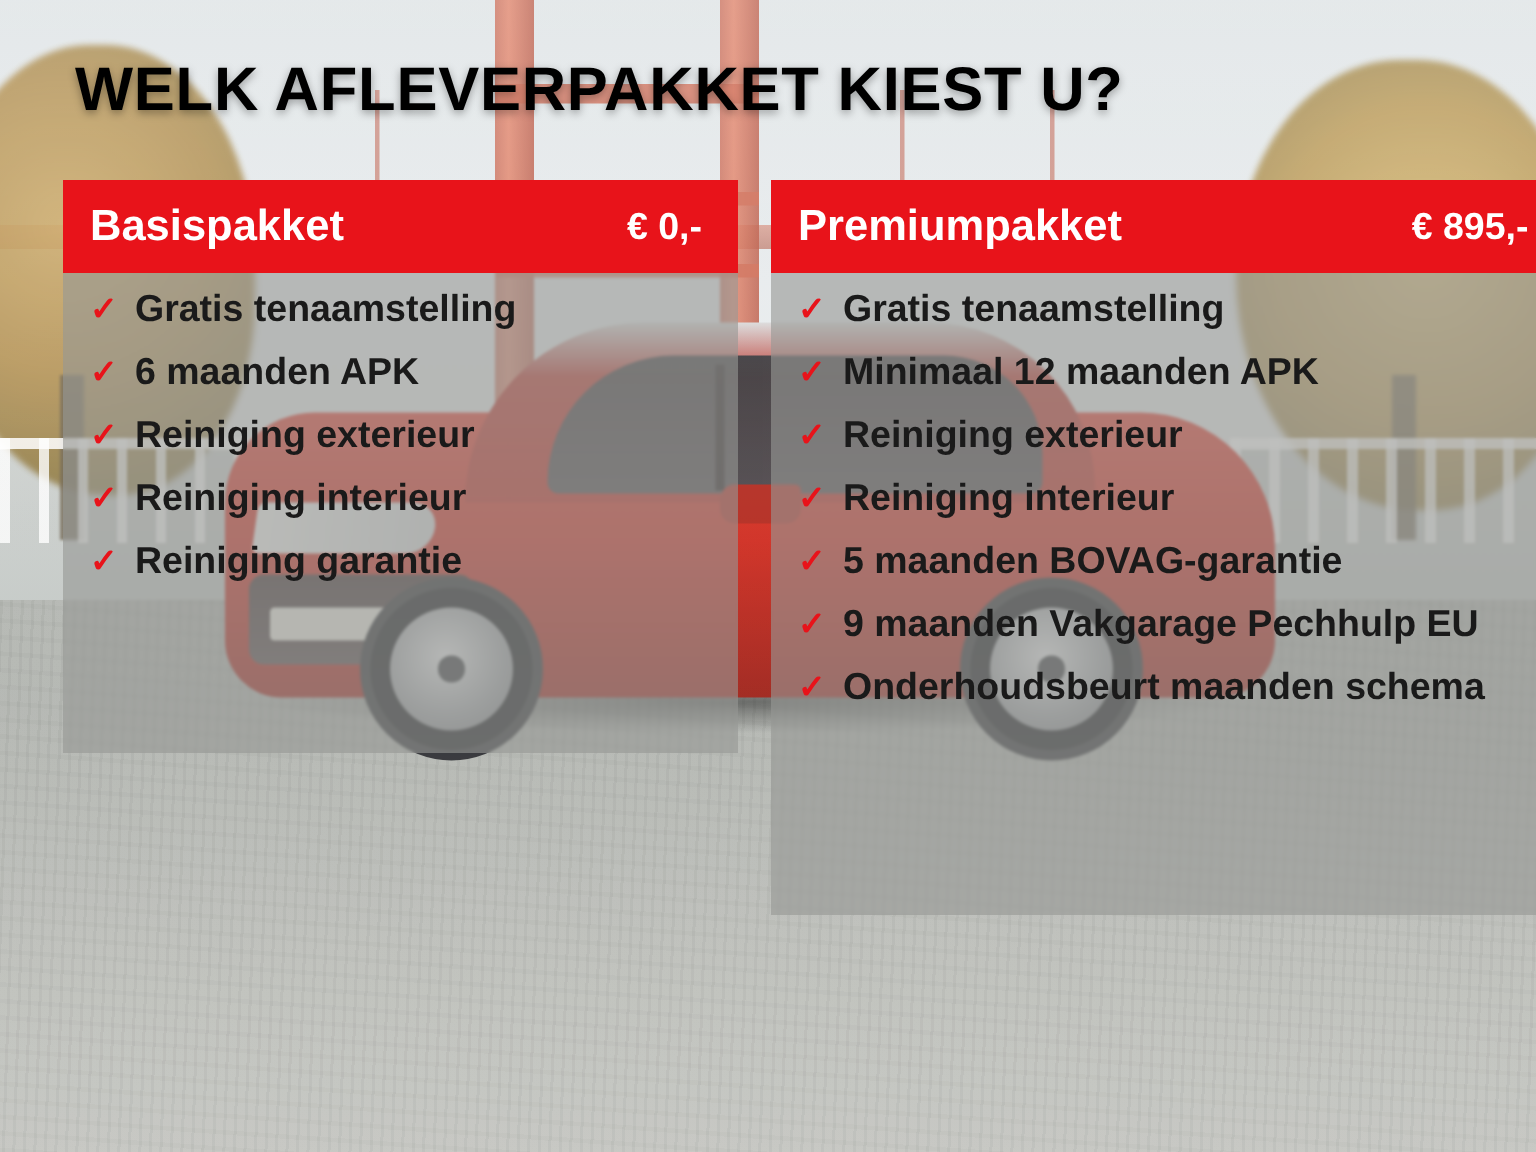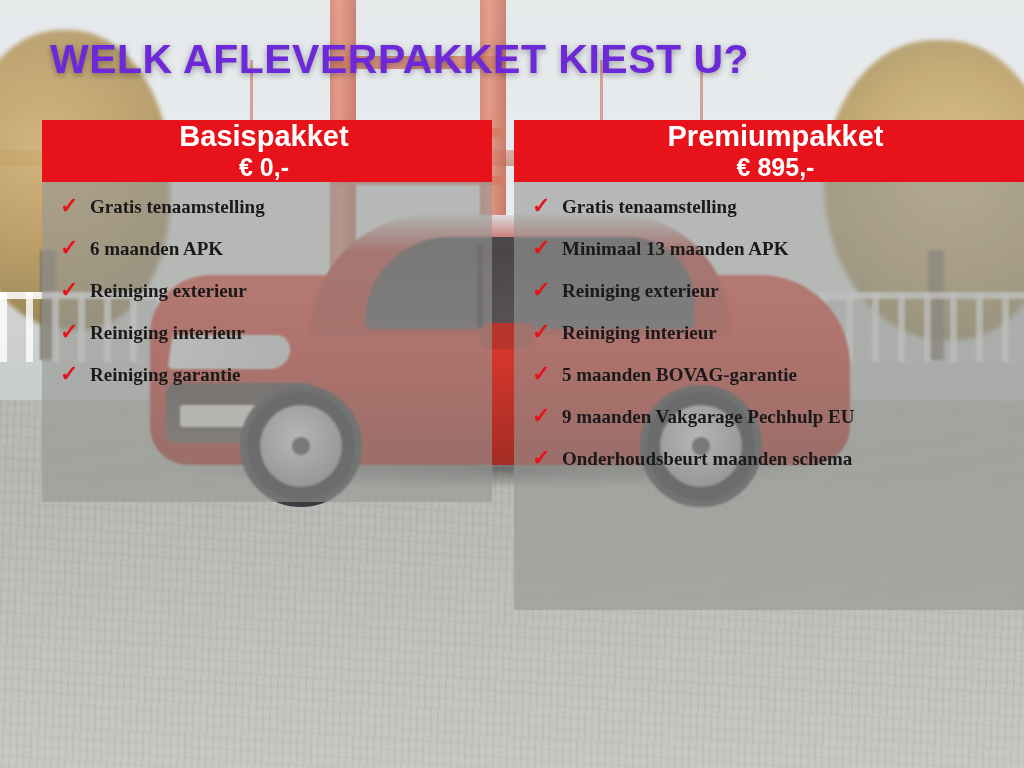--- a/index.html
+++ b/index.html
@@ -192,21 +192,21 @@
   .photo-haze {
     position: absolute; left:0; top:0; width:1024px; height:768px;
     background: linear-gradient(to bottom, rgba(255,255,255,.18), rgba(255,255,255,.05) 45%, rgba(255,255,255,.12));
     pointer-events: none;
   }
 
   
   .headline {
     position: absolute;
     left: 50px; top: 36px;
-    color: #6d28d9;
+    color: #000000;
     font-size: 41px;
     font-weight: bold;
     letter-spacing: .5px;
     text-shadow: 0 2px 6px rgba(0,0,0,.35);
     white-space: nowrap;
   }
 
   
   .card {
     position: absolute;
@@ -217,21 +217,20 @@
   .card.premium { left: 514px; top: 120px; width: 529px; height: 490px; }
 
   .card-header {
     position: relative;
     height: 62px;
     background: #e8131a;
     display: flex;
     align-items: center;
     justify-content: space-between;
     padding: 0 24px 0 18px;
-    flex-direction: column;
   }
   .card-title {
     color: #fff;
     font-size: 29px;
     font-weight: bold;
   }
   .card-price {
     color: #fff;
     font-size: 25px;
     font-weight: bold;
@@ -251,24 +250,23 @@
     color: #e8131a;
     font-size: 22px;
     line-height: 20px;
     font-weight: bold;
     flex: 0 0 auto;
     width: 18px;
     text-align: center;
   }
   .feature-text {
     color: #1a1a1a;
-    font-size: 19px;
+    font-size: 25px;
     font-weight: bold;
     line-height: 21px;
-    font-family: Liberation Serif, serif;
   }
 </style>
 </head>
 <body>
 
 <div class="stage">
 
   <div class="bg-sky"></div>
   <div class="bg-water"></div>
 
@@ -348,21 +346,21 @@
       <span class="card-title">Premiumpakket</span>
       <span class="card-price">€ 895,-</span>
     </div>
     <ul class="feature-list">
       <li class="feature-item">
         <span class="check">✓</span>
         <span class="feature-text">Gratis tenaamstelling</span>
       </li>
       <li class="feature-item">
         <span class="check">✓</span>
-        <span class="feature-text">Minimaal 13 maanden APK</span>
+        <span class="feature-text">Minimaal 12 maanden APK</span>
       </li>
       <li class="feature-item">
         <span class="check">✓</span>
         <span class="feature-text">Reiniging exterieur</span>
       </li>
       <li class="feature-item">
         <span class="check">✓</span>
         <span class="feature-text">Reiniging interieur</span>
       </li>
       <li class="feature-item">

